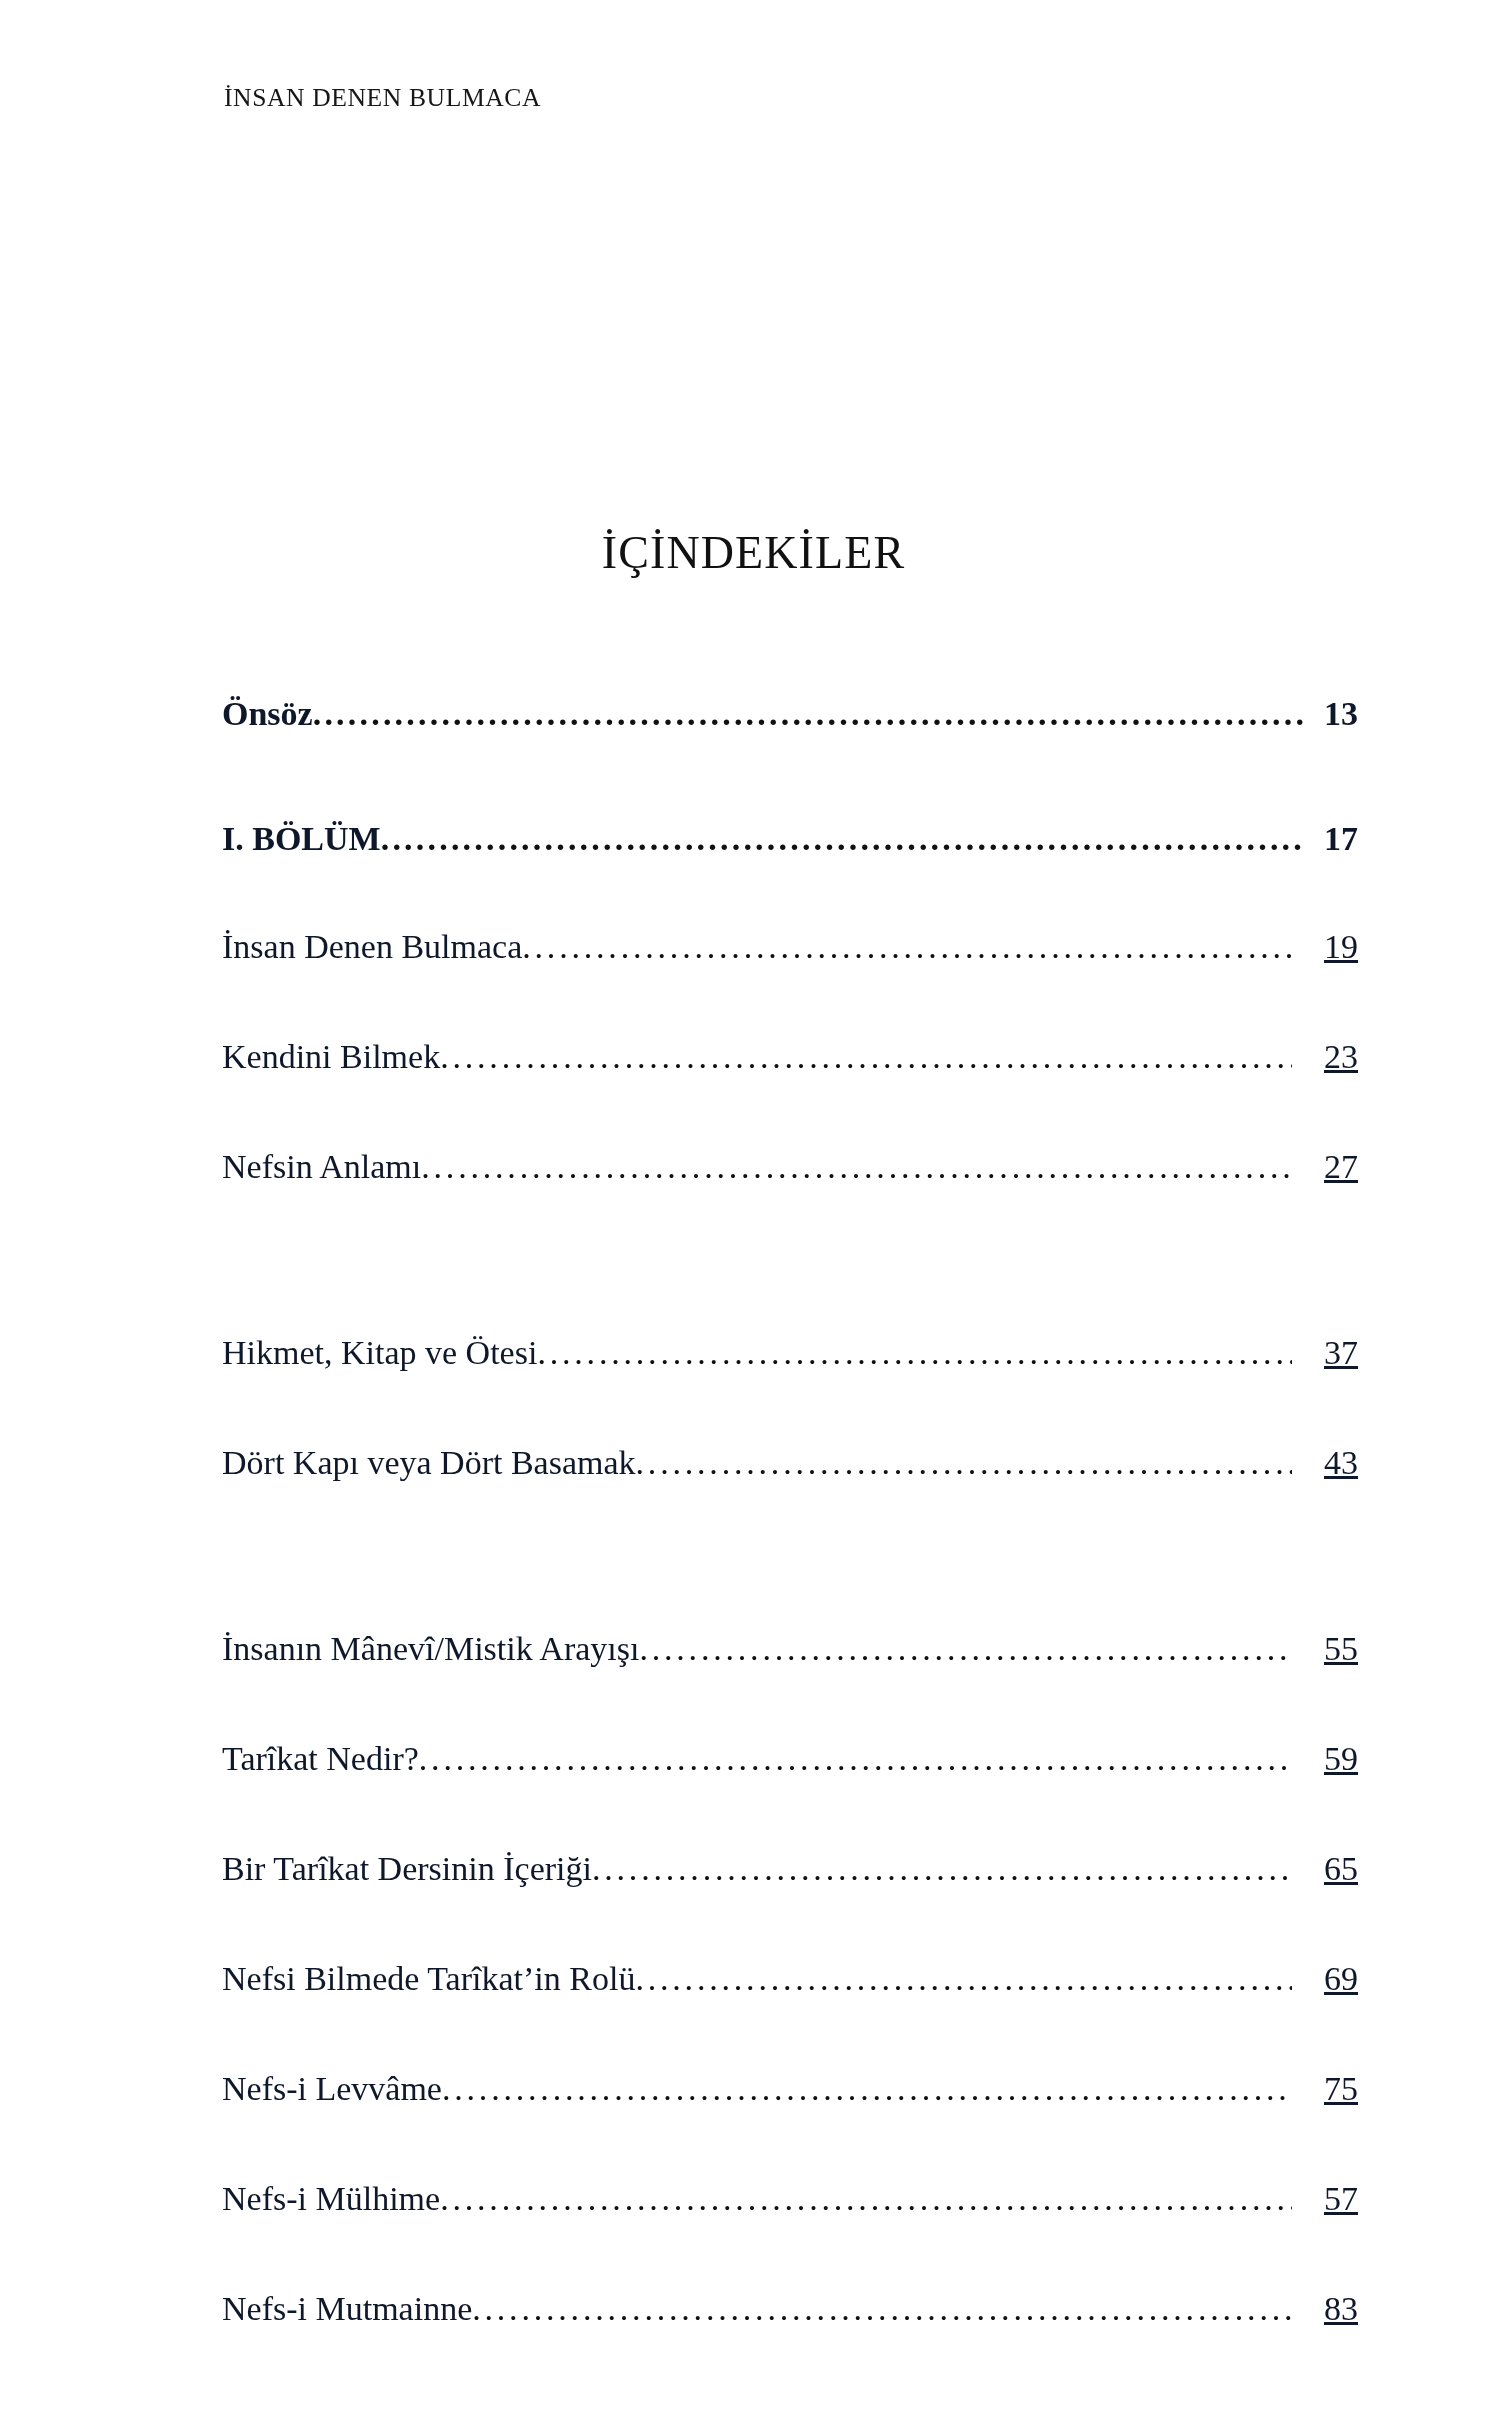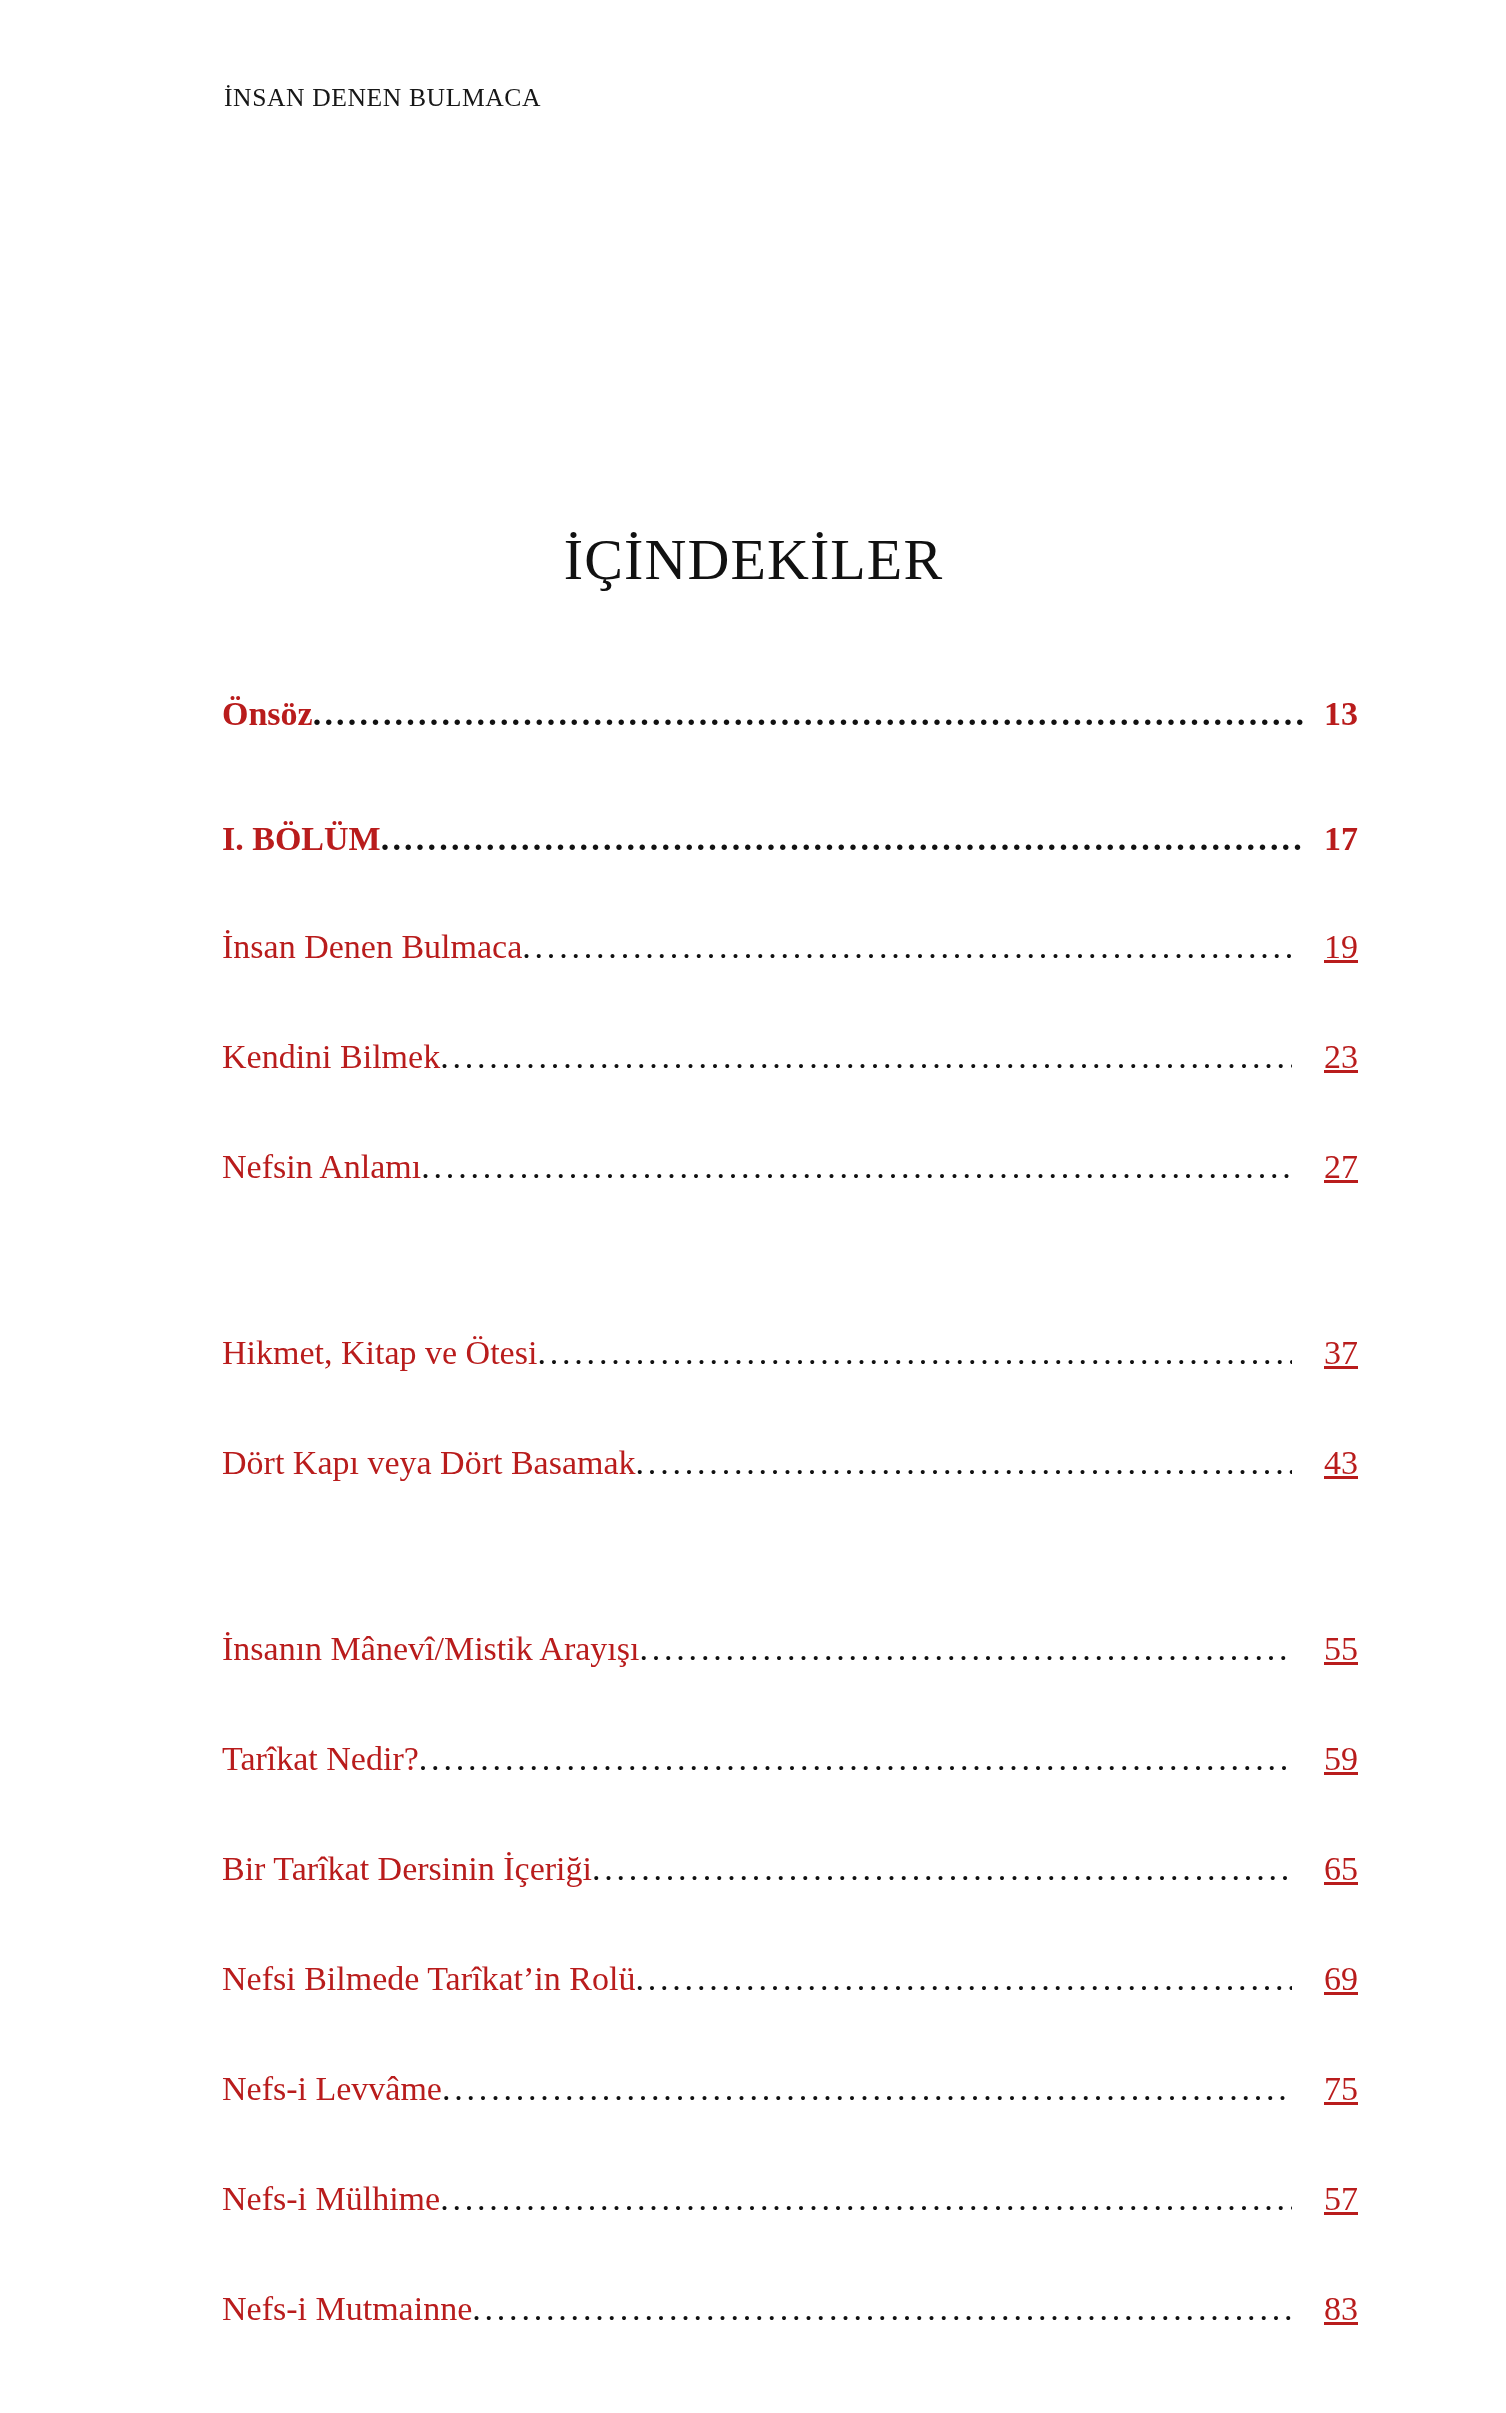--- a/index.html
+++ b/index.html
@@ -33,40 +33,40 @@
     white-space: nowrap;
   }
 
   
   .toc-title {
     position: absolute;
     left: 0;
     right: 0;
     top: 526px;
     text-align: center;
-    font-size: 58px;
+    font-size: 46px;
     letter-spacing: 1.1px;
     color: #111111;
   }
 
   
   .toc-body {
     position: absolute;
     left: 222px;
     top: 697px;
     width: 1136px;
   }
 
   .toc-row {
     display: flex;
     align-items: baseline;
     width: 100%;
     font-size: 34px;
     line-height: 1.0;
-    color: #b91c1c;
+    color: #0f172a;
     white-space: nowrap;
   }
 
   .toc-row .label {
     flex: 0 0 auto;
   }
 
   .toc-row .leader {
     flex: 1 1 auto;
     overflow: hidden;

